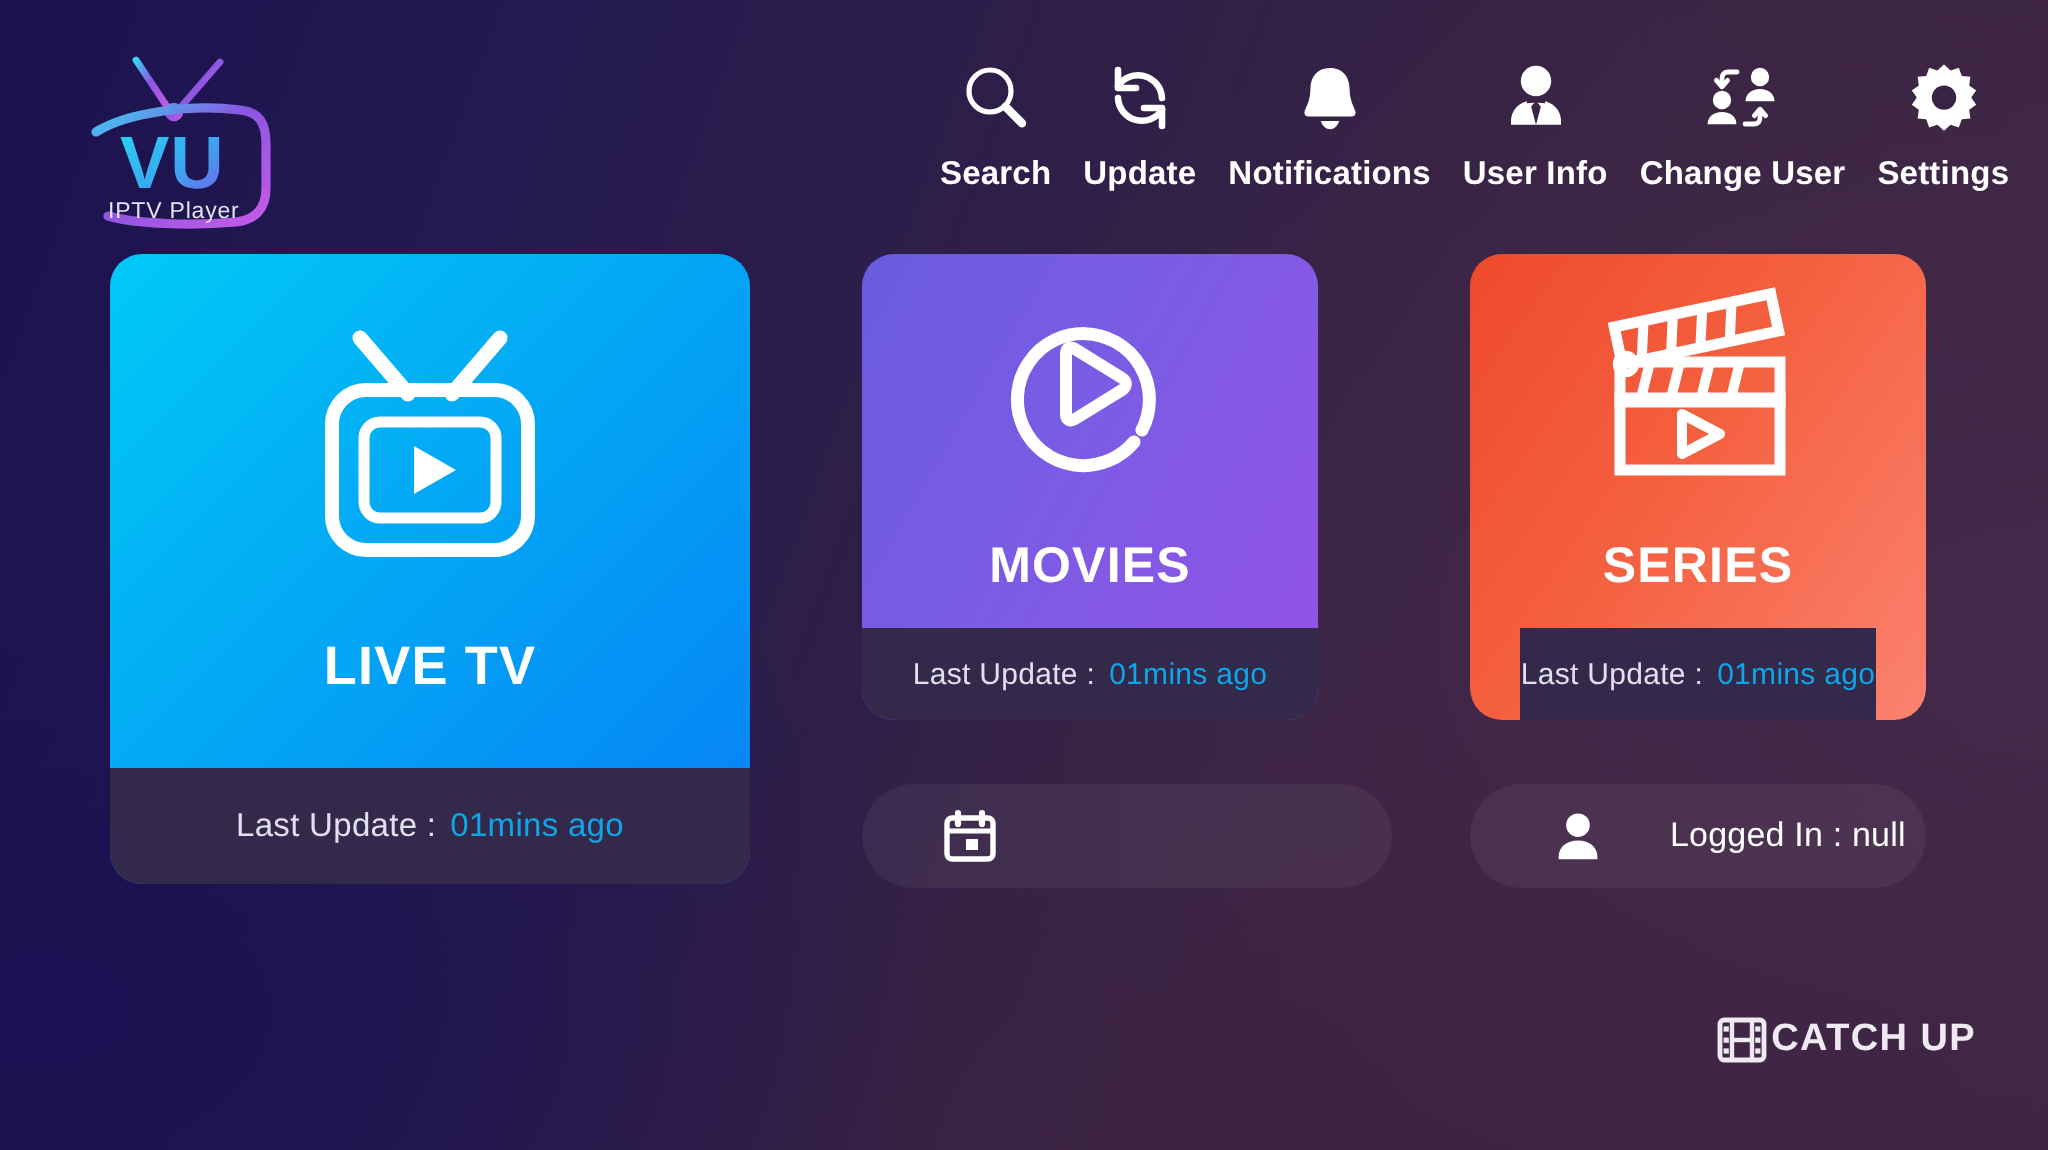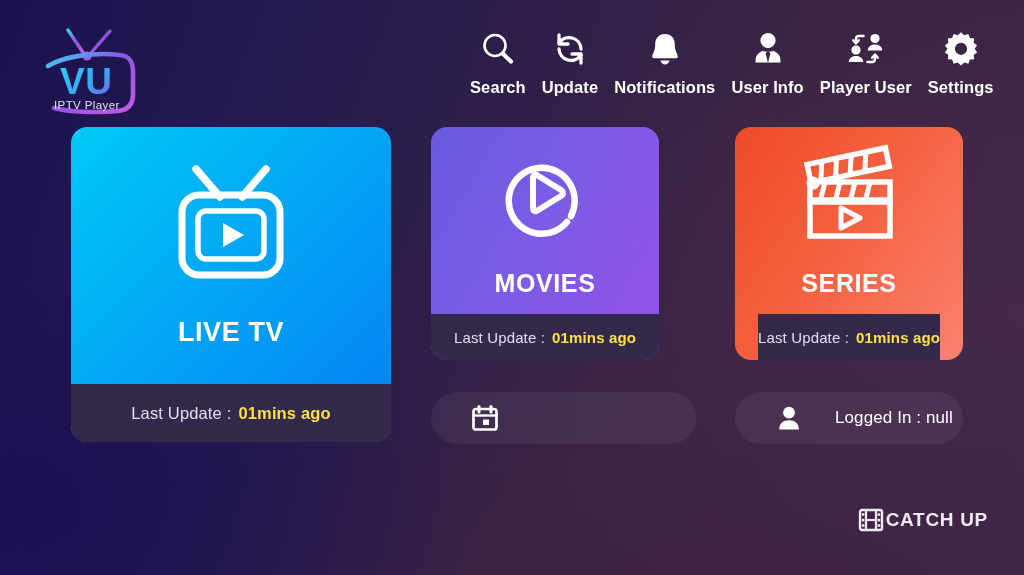--- a/index.html
+++ b/index.html
@@ -47,27 +47,26 @@
   .card-title {
     font-size:25px; font-weight:700; letter-spacing:0.6px;
     color:#fff; margin-top:17px;
   }
   .card-foot {
     background:#33294a; color:#e9e6f2;
     display:flex; align-items:center; justify-content:center;
     font-size:15px; letter-spacing:0.15px;
   }
   .card-foot .lbl { font-weight:400; color:#e2dfee; }
-  .card-foot .val { font-weight:700; color:#fde047; margin-left:7px; }
+  .card-foot .val { font-weight:400; color:#0ea5e9; margin-left:7px; }
 
   
   #card-live {
     left:55px; top:127px; width:320px; height:315px;
     background: linear-gradient(135deg, #00c9f7 0%, #03aff4 35%, #067ff5 100%);
-    margin-left: 16px;
   }
   #card-live .card-body { padding-bottom:6px; }
   #card-live .card-foot { height:58px; font-size:16.5px; background:#33294a; }
   #card-live .card-title { font-size:27px; margin-top:20px; }
 
   
   #card-movies {
     left:431px; top:127px; width:228px; height:233px;
     background: linear-gradient(120deg, #6a5bdf 0%, #7b5ce4 45%, #9551e9 100%);
   }
@@ -190,21 +189,21 @@
 
         <circle cx="12" cy="21" r="4.6" fill="#fff"></circle>
         <path d="M12 27 C7.6 27 4.8 29.5 4.8 33.1 L19.2 33.1 C19.2 29.5 16.4 27 12 27 Z" fill="#fff"></path>
 
         <path d="M19.5 7 L14.8 7 C13 7 12 8.3 12 10.2 L12 13.5" fill="none" stroke="#fff" stroke-width="2.4" stroke-linecap="round"></path>
         <path d="M9.2 11.2 L12 14.4 L14.8 11.2" fill="none" stroke="#fff" stroke-width="2.4" stroke-linecap="round" stroke-linejoin="round"></path>
         <path d="M23.5 33 L28.2 33 C30 33 31 31.7 31 29.8 L31 26.5" fill="none" stroke="#fff" stroke-width="2.4" stroke-linecap="round"></path>
         <path d="M33.8 28.8 L31 25.6 L28.2 28.8" fill="none" stroke="#fff" stroke-width="2.4" stroke-linecap="round" stroke-linejoin="round"></path>
       </svg>
     </span>
-    <span class="nav-label">Player User</span>
+    <span class="nav-label">Change User</span>
   </div>
 
   <div class="nav-item">
     <span class="nav-icon">
       <svg width="40" height="40" viewBox="0 0 40 40">
         <path d="M20 3.2 L23.3 6.2 L27.4 4.9 L28.9 9.0 L33.2 9.4 L32.6 13.7 L36.1 16.2
                  L33.6 19.8 L36.1 23.4 L32.6 25.9 L33.2 30.2 L28.9 30.6 L27.4 34.7
                  L23.3 33.4 L20 36.4 L16.7 33.4 L12.6 34.7 L11.1 30.6 L6.8 30.2
                  L7.4 25.9 L3.9 23.4 L6.4 19.8 L3.9 16.2 L7.4 13.7 L6.8 9.4
                  L11.1 9.0 L12.6 4.9 L16.7 6.2 Z" fill="#fff"></path>

